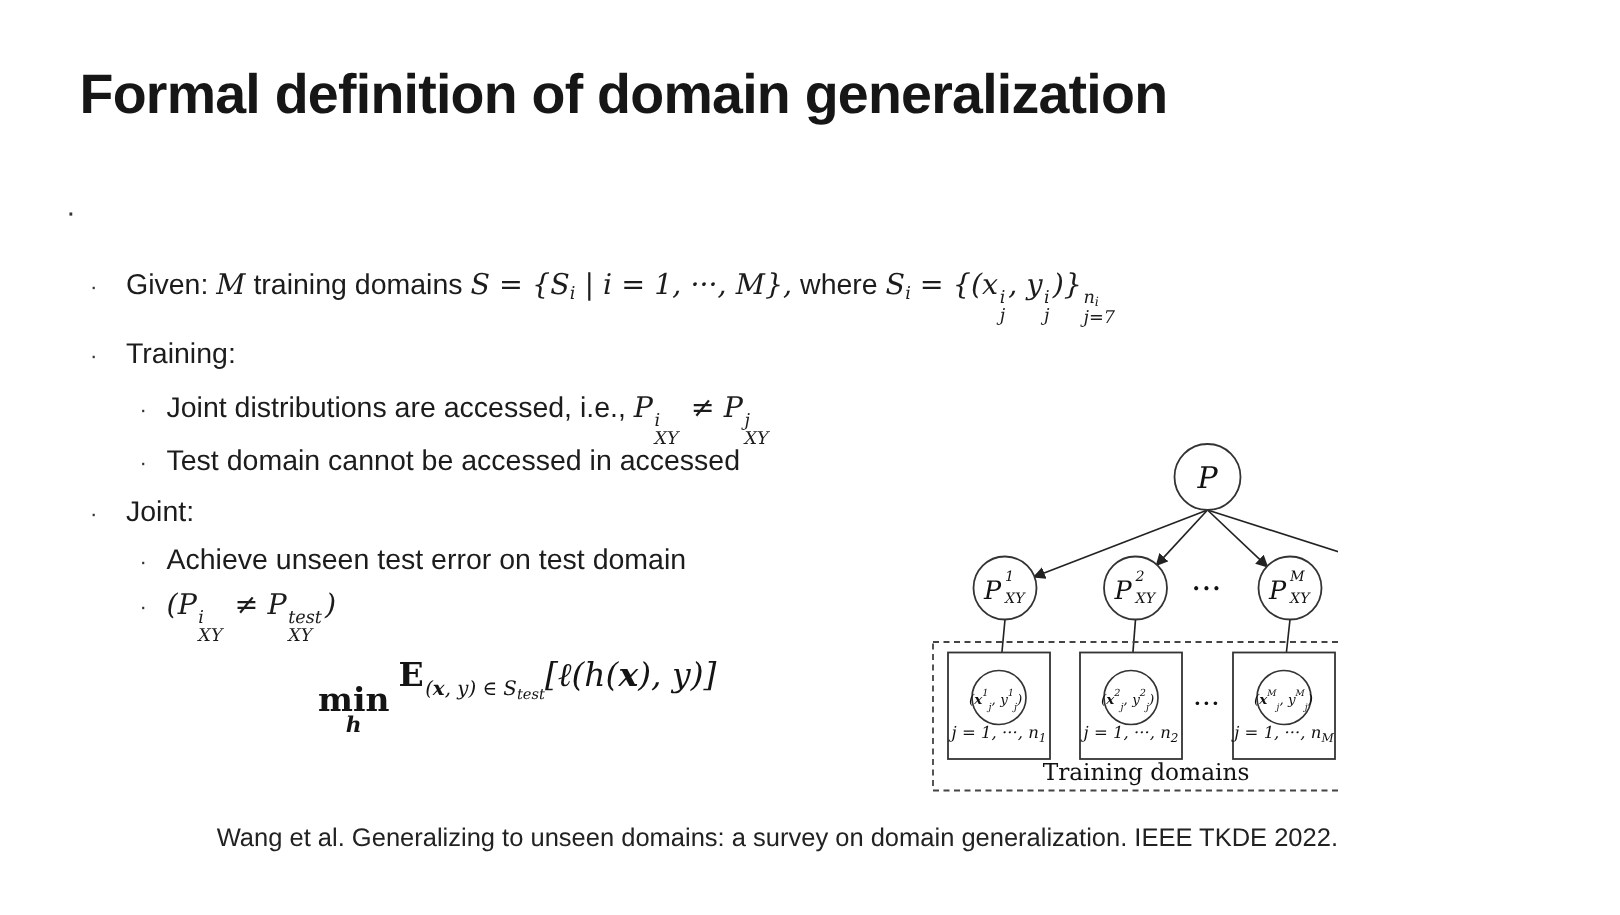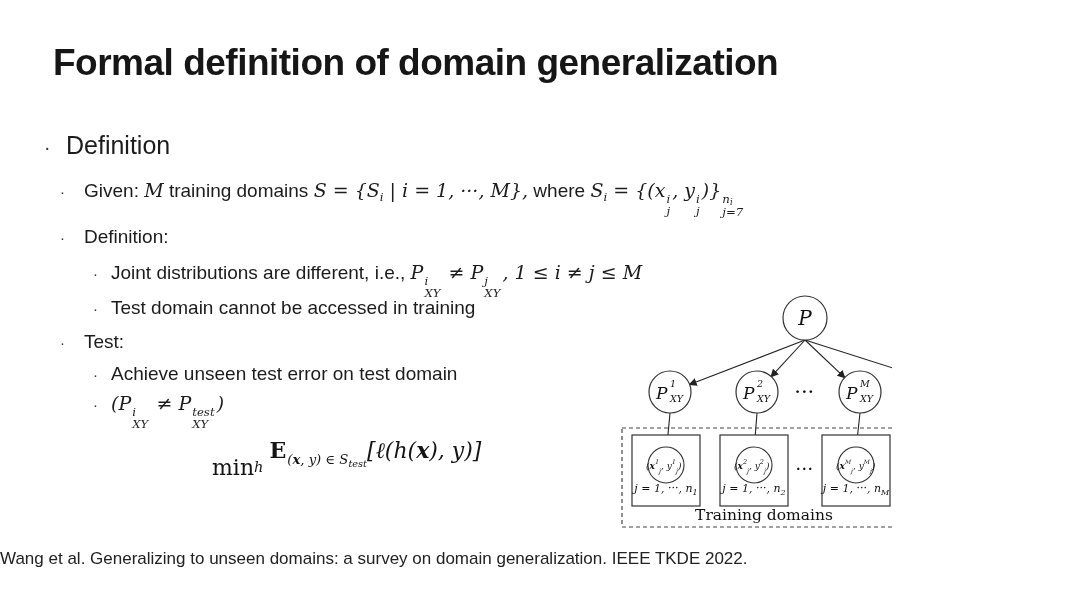--- a/index.html
+++ b/index.html
@@ -18,84 +18,83 @@
   .m{font-family:"DejaVu Serif",serif;font-style:italic;}
   .mu{font-family:"DejaVu Serif",serif;font-style:normal;}
   .b{font-weight:400;}
   .sb{font-size:0.62em;vertical-align:-0.3em;font-family:"DejaVu Serif",serif;font-style:italic;}
   .ss{display:inline-flex;flex-direction:column;align-items:flex-start;line-height:1;
       vertical-align:-0.55em;font-size:0.62em;margin-left:1px;margin-right:2px;}
   .ss .ss-t,.ss .ss-b{display:block;font-family:"DejaVu Serif",serif;font-style:italic;}
   .nsb{font-size:0.72em;vertical-align:-0.25em;font-family:"DejaVu Serif",serif;font-style:italic;}
   .formula{position:absolute;left:212px;top:437px;font-family:"DejaVu Serif",serif;
            font-size:22px;color:#141414;white-space:nowrap;}
-  .minstack{display:inline-flex;align-items:center;line-height:0.95;
-            vertical-align:-0.75em;margin-right:6px;}
+  .minstack{display:inline-flex;flex-direction:column;align-items:center;line-height:0.95;
+            vertical-align:-0.75em;margin-right:6px;font-weight:bold;}
   .minstack .under{font-size:0.66em;}
   .bbE{font-weight:700;font-style:normal;margin-right:1px;}
   .fsub{font-size:0.6em;vertical-align:-0.42em;}
   .fsub2{font-size:0.74em;vertical-align:-0.3em;}
   .bx{font-weight:700;}
-  .footer{position:absolute;left:0;right:0;top:549px;text-align:left;font-size:17px;color:#222;}
+  .footer{position:absolute;left:0;right:0;top:549px;text-align:right;font-size:17px;color:#222;}
   .diagram{position:absolute;left:600px;top:283px;}
   .dm{font-family:"DejaVu Serif",serif;font-style:italic;fill:#111;}
   .dmb{font-weight:700;}
   .dserif{font-family:"DejaVu Serif",serif;fill:#111;}
   .dots{font-family:"DejaVu Serif",serif;font-weight:700;fill:#111;letter-spacing:1.5px;}
 </style>
 </head>
 <body>
 
 <div class="slide">
 
   <h1 class="title">Formal definition of domain generalization</h1>
 
   <div class="line l1" style="top:131px">
     <span class="blt">·</span>
-    <span class="txt">Definition</span>
   </div>
 
   <div class="line l2" style="top:179px">
     <span class="blt">·</span>
     <span class="txt"><span>Given: </span><span class="m">M</span><span> training domains </span><span class="m">S</span><span class="m"> = {</span><span class="m">S</span><span class="sb">i</span><span class="m"> | </span><span class="m">i = 1, ···, M</span><span class="m">},</span><span> where </span><span class="m">S</span><span class="sb">i</span><span class="m"> = {(</span><span class="m">x</span><span class="ss">
           <span class="ss-t">i</span>
           <span class="ss-b">j</span>
         </span><span class="m">, </span><span class="m">y</span><span class="ss">
           <span class="ss-t">i</span>
           <span class="ss-b">j</span>
         </span><span class="m">)}</span><span class="ss">
           <span class="ss-t"><span class="m">n</span><span class="nsb">i</span></span>
           <span class="ss-b">j=7</span>
         </span></span>
   </div>
 
   <div class="line l2" style="top:226px">
     <span class="blt">·</span>
-    <span class="txt">Definition:</span>
+    <span class="txt">Training:</span>
   </div>
 
   <div class="line l3" style="top:261px">
     <span class="blt">·</span>
-    <span class="txt"><span>Joint distributions are different, i.e., </span><span class="m">P</span><span class="ss">
+    <span class="txt"><span>Joint distributions are accessed, i.e., </span><span class="m">P</span><span class="ss">
           <span class="ss-t">i</span>
           <span class="ss-b">XY</span>
         </span><span class="mu"> ≠ </span><span class="m">P</span><span class="ss">
           <span class="ss-t">j</span>
           <span class="ss-b">XY</span>
-        </span><span class="m">, 1 ≤ i ≠ j ≤ M</span></span>
+        </span></span>
   </div>
 
   <div class="line l3" style="top:297px">
     <span class="blt">·</span>
-    <span class="txt"><span>Test domain </span><span class="b">cannot be accessed</span><span> in training</span></span>
+    <span class="txt"><span>Test domain </span><span class="b">cannot be accessed</span><span> in accessed</span></span>
   </div>
 
   <div class="line l2" style="top:331px">
     <span class="blt">·</span>
-    <span class="txt">Test:</span>
+    <span class="txt">Joint:</span>
   </div>
 
   <div class="line l3" style="top:363px">
     <span class="blt">·</span>
     <span class="txt">Achieve unseen test error on test domain</span>
   </div>
 
   <div class="line l3" style="top:392px">
     <span class="blt">·</span>
     <span class="txt"><span class="m">(</span><span class="m">P</span><span class="ss">

